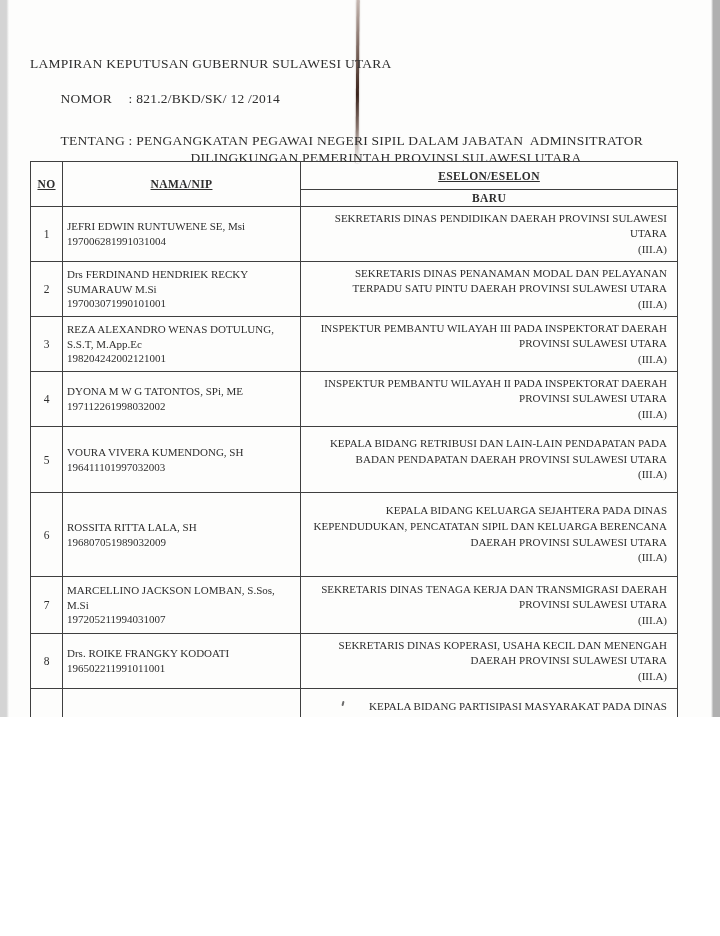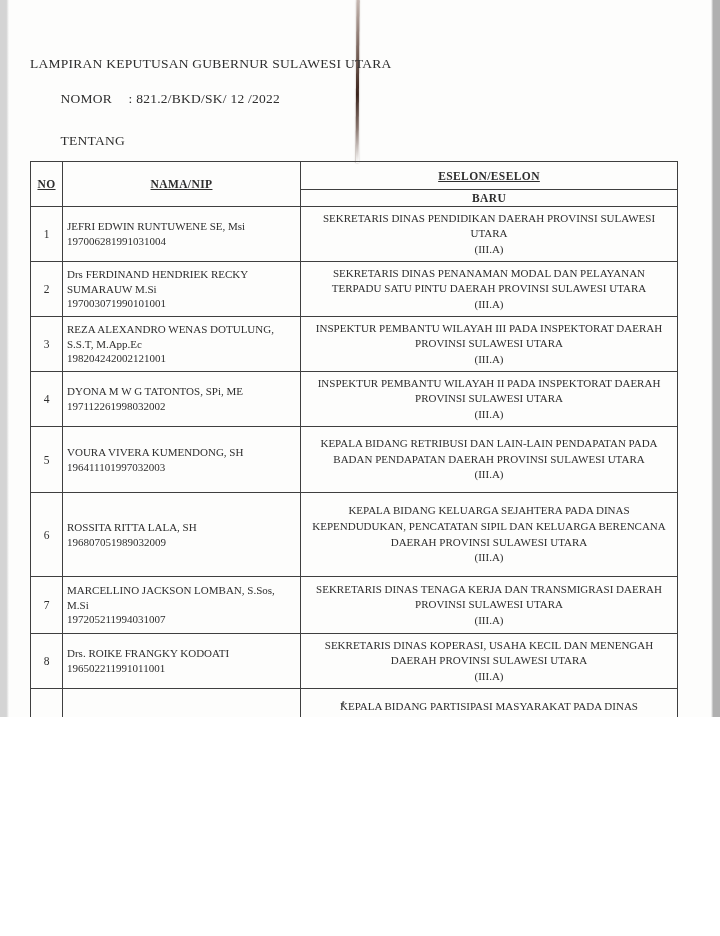--- a/index.html
+++ b/index.html
@@ -60,42 +60,42 @@
   }
   .doc-table th {
     font-size: 11.5px; font-weight: bold; letter-spacing: 0.4px;
     text-align: center; vertical-align: middle; padding: 0 2px;
   }
   tr.hrow1 { height: 28px; text-decoration: underline; }
   tr.hrow2 { height: 17px; }
   .c-no { text-align: center; vertical-align: middle; font-size: 11.5px; padding: 0; }
   .c-nama { vertical-align: middle; font-size: 11px; padding: 3px 2px 3px 4px; }
   .nama, .nip { display: block; line-height: 1.33; }
-  .c-jab { text-align: center; vertical-align: middle; font-size: 11px; padding: 3px 10px; }
+  .c-jab { text-align: right; vertical-align: middle; font-size: 11px; padding: 3px 10px; }
   .jab, .esl { display: block; line-height: 1.42; }
 </style>
 </head>
 <body>
 
 <div class="sheet">
 
   <div class="edge-left"></div>
   <div class="edge-right"></div>
   <div class="fold"></div>
   <div class="speck"></div>
 
   <div class="hdr-line" style="top:55px">LAMPIRAN KEPUTUSAN GUBERNUR SULAWESI UTARA</div>
 
   <div class="hdr-line" style="top:73px">
-    <span class="lbl">NOMOR</span><span>: 821.2/BKD/SK/ 12 /2022</span>
+    <span class="lbl">NOMOR</span><span>: 821.2/BKD/SK/ 12 /2014</span>
   </div>
 
 
   <div class="hdr-line" style="top:115px">
-    <span class="lbl">TENTANG</span>
+    <span class="lbl">TENTANG</span><span class="tentang-val"><span class="tv1">: PENGANGKATAN PEGAWAI NEGERI SIPIL DALAM JABATAN  ADMINSITRATOR</span><span class="tv2">DILINGKUNGAN PEMERINTAH PROVINSI SULAWESI UTARA</span></span>
   </div>
 
   <table class="doc-table">
     <colgroup>
       <col style="width:32px">
       <col style="width:238px">
       <col style="width:377px">
     </colgroup>
     <thead>
       <tr class="hrow1">

